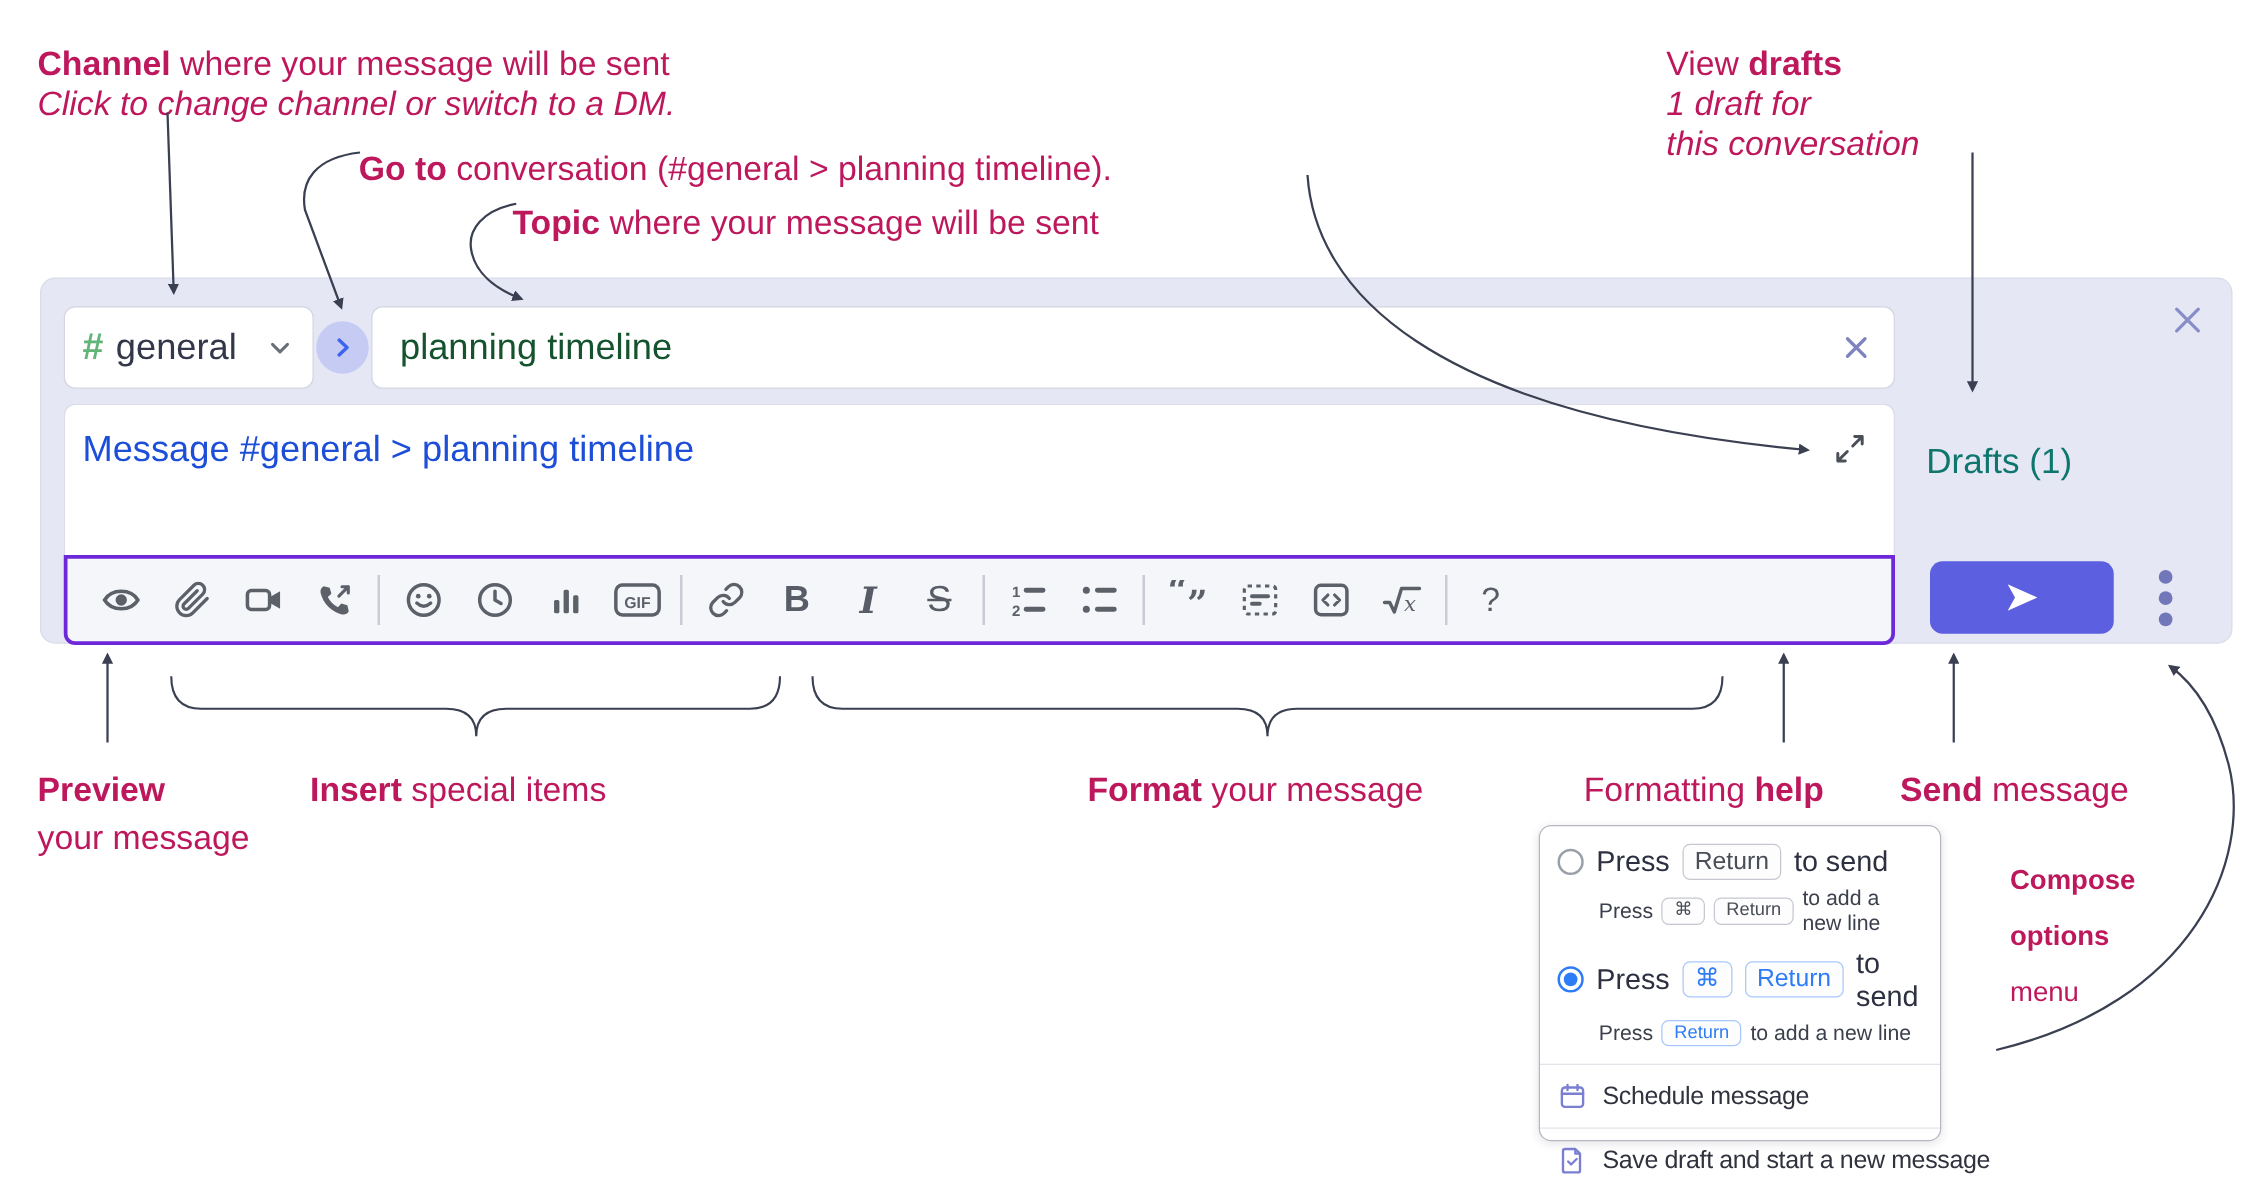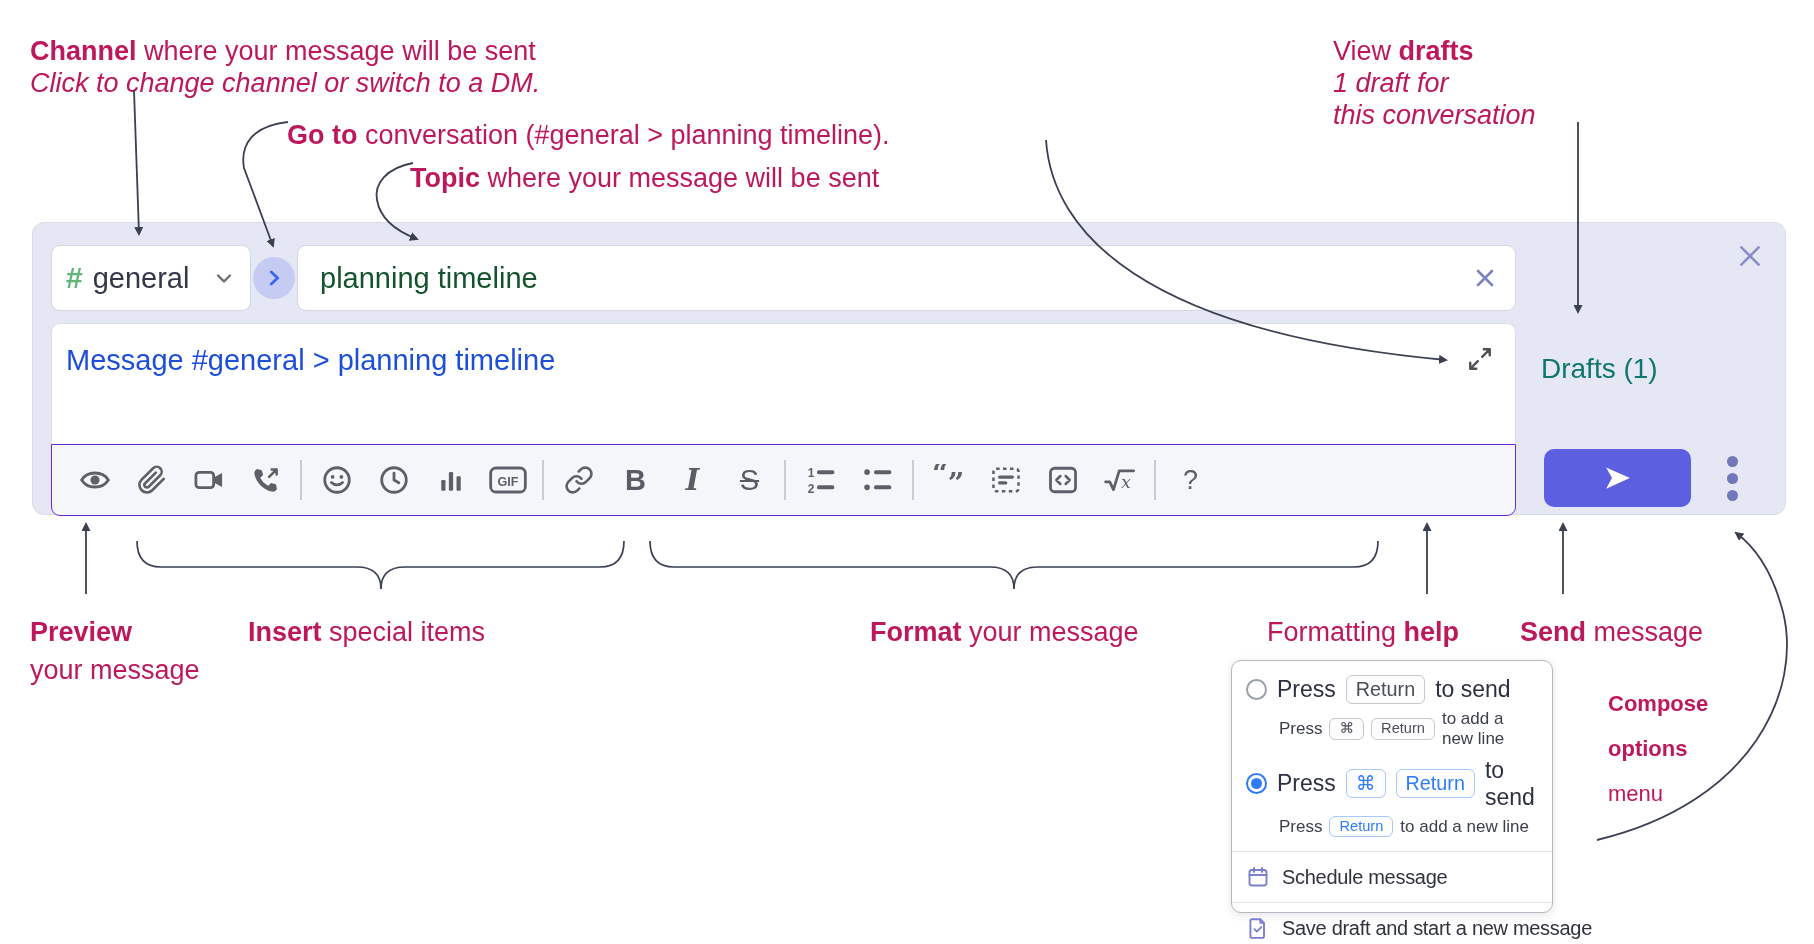--- a/index.html
+++ b/index.html
@@ -24,21 +24,21 @@
             border:1px solid #d4d6e2;border-radius:9px;display:flex;align-items:center;
             padding:0 18px 0 22px;box-sizing:border-box;}
   .topic-text{font-size:29px;color:#14532d;flex:1;}
   .panel-x{position:absolute;right:22px;top:20px;width:26px;height:26px;cursor:pointer;}
   .drafts{position:absolute;left:1508px;top:130px;font-size:28px;color:#0f766e;cursor:pointer;}
   .msgbox{position:absolute;left:18px;top:100px;width:1465px;height:121px;background:#ffffff;
           border:1px solid #dadce8;border-bottom:none;border-radius:9px 9px 0 0;box-sizing:border-box;}
   .placeholder{position:absolute;left:14px;top:20px;font-size:29px;color:#1d4ed8;}
   .expand-ic{position:absolute;right:22px;top:22px;width:26px;height:26px;cursor:pointer;}
   .toolbar{position:absolute;left:18px;top:221px;width:1465px;height:72px;background:#f5f6f9;
-           border:1px solid #6d28d9;border-radius:0 0 9px 9px;box-sizing:border-box;
+           border:3px solid #6d28d9;border-radius:0 0 9px 9px;box-sizing:border-box;
            display:flex;align-items:center;padding:0 14px;}
   .tbtn{width:57px;height:52px;display:flex;align-items:center;justify-content:center;
         color:#5c6069;cursor:pointer;flex:0 0 auto;}
   .tdiv{width:2px;height:40px;background:#c9ccd6;margin:0 6px;flex:0 0 auto;}
   .tb-letter{font-size:29px;font-weight:700;color:#585c66;}
   .tb-italic{font-family:"DejaVu Serif",serif;font-style:italic;font-size:29px;font-weight:600;}
   .tb-strike{text-decoration:line-through;}
   .tb-q{font-size:27px;font-weight:400;}
   .send-btn{position:absolute;left:1511px;top:226px;width:147px;height:58px;background:#5b5fe0;
             border-radius:10px;display:flex;align-items:center;justify-content:center;cursor:pointer;}

